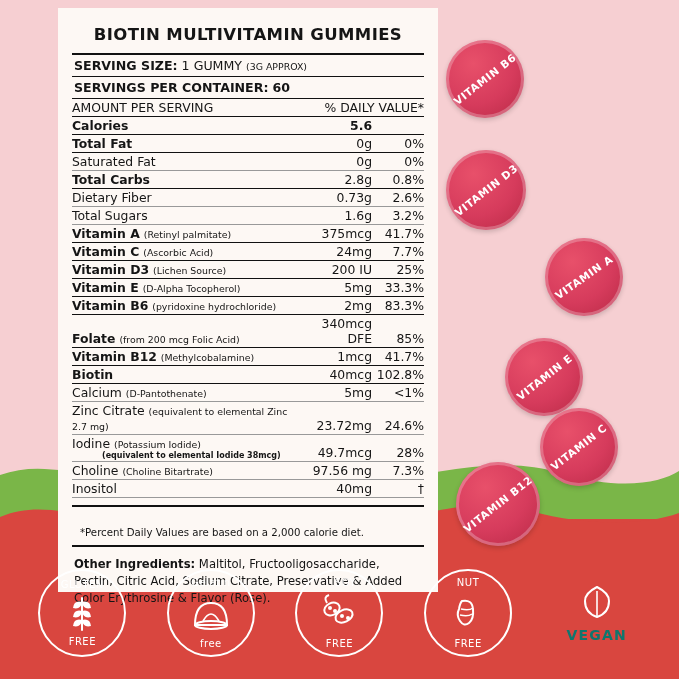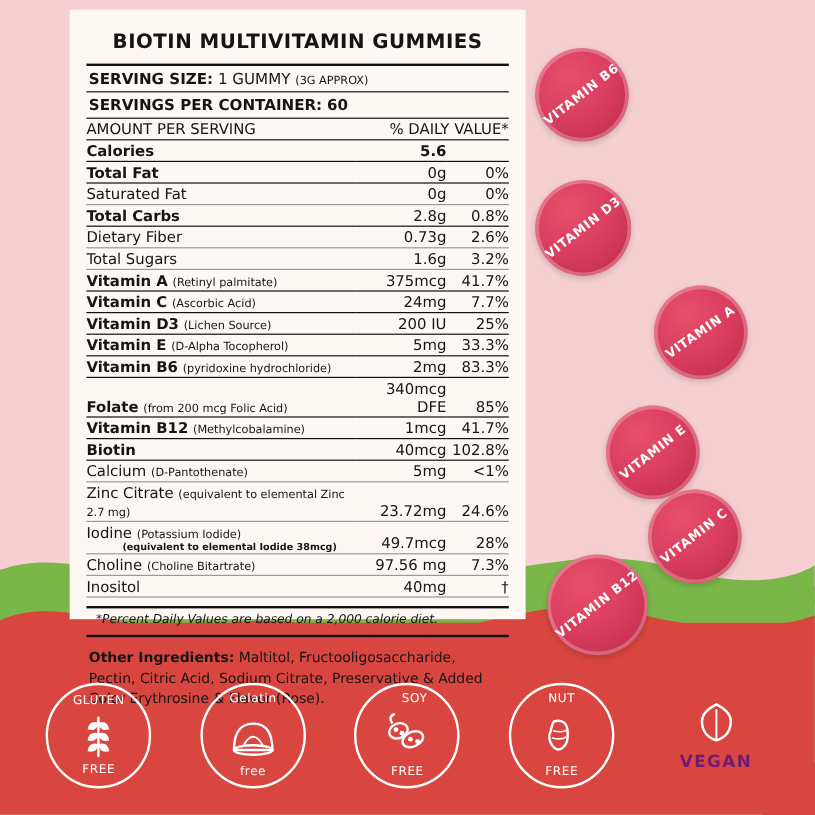--- a/index.html
+++ b/index.html
@@ -21,21 +21,21 @@
   }
   .green-band{
     position:absolute;left:0;bottom:150px;width:679px;height:40px;
     background:#7ab648;z-index:0;
   }
   .green-top{
     position:absolute;left:0;bottom:176px;width:679px;height:50px;z-index:0;
   }
   
   .label{
-    position:absolute;left:58px;top:8px;width:380px;height:508px;
+    position:absolute;left:58px;top:8px;width:380px;height:584px;
     background:#fdf8f4;
     z-index:5;
     box-sizing:border-box;
     padding:10px 14px 8px 14px;
     font-family:"DejaVu Sans", sans-serif;
     color:#151515;
   }
   .label h1{
     margin:6px 0 0 0;
     font-size:16.5px;
@@ -55,21 +55,21 @@
   .amt{text-align:right;width:76px;padding-right:6px;}
   .dv{text-align:right;width:52px;}
   .b{font-weight:700;}
   .sub{padding-left:22px;}
   .sub2{padding-left:30px;}
   .small{font-size:9.4px;font-weight:400;}
   .tiny{font-size:8px;font-weight:700;}
   .serving{font-size:12.6px;padding:3px 0 3px 2px;}
   .serving .b{font-weight:700;}
   .hdrrow{font-size:12.4px;padding:2px 0;}
-  .footnote{font-size:10.2px;padding-top:4px;padding-left:8px;font-style:italic;}
+  .footnote{font-size:10.2px;padding-top:20px;padding-left:8px;}
   .other{
     font-size:11.6px;line-height:1.45;margin-top:9px;padding:0 2px;
   }
   .other .b{font-weight:700;}
 
   
   .coin{
     position:absolute;border-radius:50%;
     background:radial-gradient(circle at 35% 30%, #e8506a 0%, #d63b5c 55%, #b72945 100%);
     box-shadow:inset 0 0 0 3px rgba(255,255,255,.25), 0 2px 5px rgba(0,0,0,.18);
@@ -92,21 +92,21 @@
     flex-direction:column;
   }
   .badge .ring{
     position:absolute;inset:2px;border:2.5px solid #fff;border-radius:50%;
   }
   .badge .ring.none{border:none;}
   .badge .txt{
     position:absolute;color:#fff;font-size:10px;font-weight:400;letter-spacing:.5px;
   }
   .badge svg{position:relative;z-index:2;}
-  .vegan-txt{color:#701a75;font-size:14px;font-weight:700;letter-spacing:1.2px;margin-top:4px;}
+  .vegan-txt{color:#0f766e;font-size:14px;font-weight:700;letter-spacing:1.2px;margin-top:4px;}
 </style>
 </head>
 <body>
 
 <div class="green-band"></div>
 <svg class="green-top" viewBox="0 0 679 50" preserveAspectRatio="none">
   <path d="M0,50 L0,22 C60,0 120,44 190,26 C260,8 300,40 370,30 C440,20 500,2 560,20 C620,38 660,30 679,18 L679,50 Z" fill="#7ab648"></path>
 </svg>
 
 <div class="wave-band"></div>

